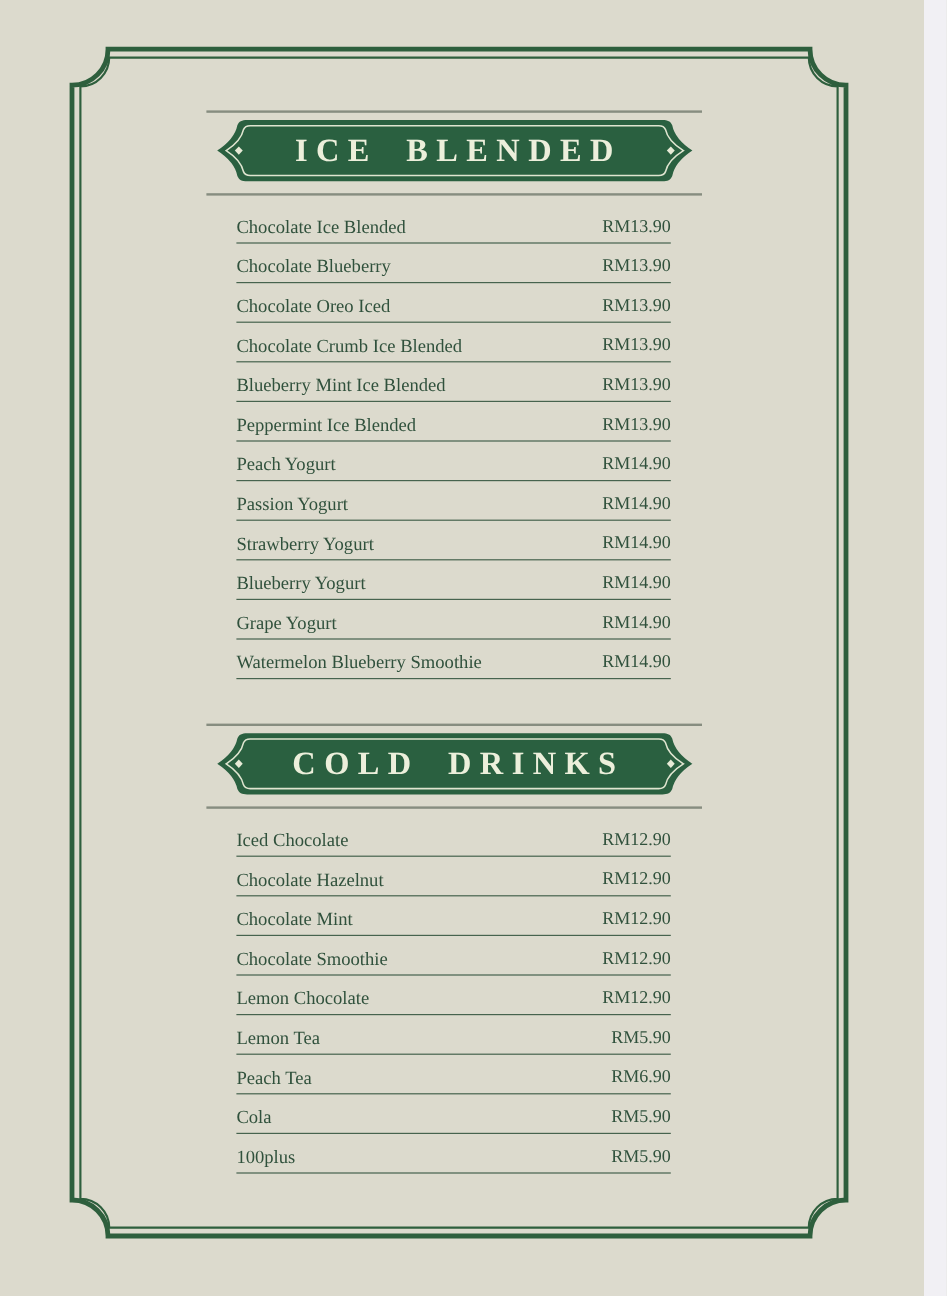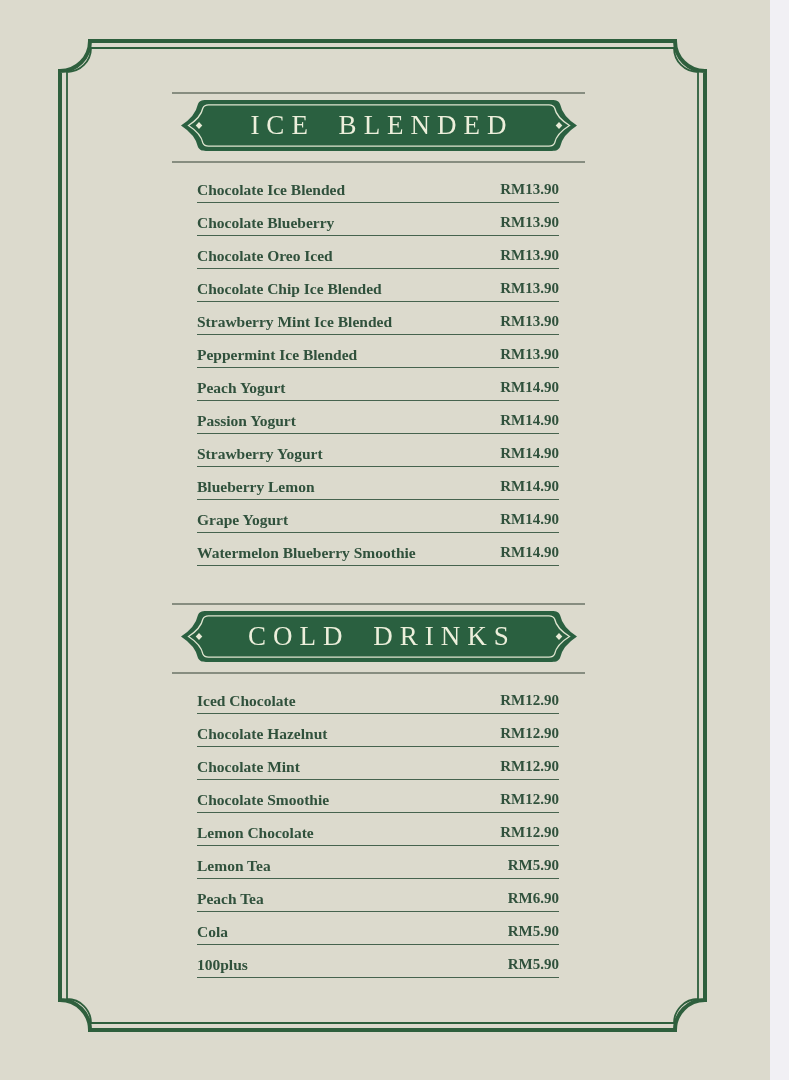--- a/index.html
+++ b/index.html
@@ -20,32 +20,32 @@
   .menu-section:nth-of-type(2){top:603px;text-align:center;}
 
   .banner{position:relative;height:70px;}
   .rule{position:absolute;left:0;width:100%;height:1.6px;background:#878d80;}
   .rule-top{top:0;}
   .rule-bottom{top:69px;}
   .plaque{position:absolute;top:6px;left:7.5px;width:398px;height:55px;display:block;}
   .banner-label{
     position:absolute;top:6px;left:7.5px;width:398px;height:55px;
     display:flex;align-items:center;justify-content:center;
-    color:#ecefdb;font-size:27px;font-weight:400;
+    color:#ecefdb;font-size:27px;font-weight:700;
     letter-spacing:7px;word-spacing:10px;padding-left:7px;box-sizing:border-box;
     white-space:nowrap;
   }
 
   .rows{padding:8px 26px 0 25px;}
   .row{
     height:33px;box-sizing:border-box;
     display:flex;justify-content:space-between;align-items:flex-end;
     padding-bottom:5px;
     border-bottom:1.6px solid #46634e;
-    color:#30513c;font-weight:700;font-size:15.5px;line-height:1;
+    color:#30513c;font-weight:400;font-size:15.5px;line-height:1;
   }
   .item-price{font-size:15px;margin-left:28px;}
 </style>
 </head>
 <body>
 
 <div class="page">
 
   <svg class="frame" width="770" height="1080" viewBox="0 0 770 1080" aria-hidden="true">
     <path d="M90,41 H675 C675,57.6 688.4,71 705,71 V1000 C688.4,1000 675,1013.4 675,1030 H90 C90,1013.4 76.6,1000 60,1000 V71 C76.6,71 90,57.6 90,41 Z" fill="none" stroke="#2e5f3d" stroke-width="4"></path>
@@ -75,26 +75,26 @@
     <span class="item-name">Chocolate Blueberry</span>
     <span class="item-price">RM13.90</span>
   </div>
 
   <div class="row">
     <span class="item-name">Chocolate Oreo Iced</span>
     <span class="item-price">RM13.90</span>
   </div>
 
   <div class="row">
-    <span class="item-name">Chocolate Chip Ice Blended</span>
+    <span class="item-name">Chocolate Crumb Ice Blended</span>
     <span class="item-price">RM13.90</span>
   </div>
 
   <div class="row">
-    <span class="item-name">Strawberry Mint Ice Blended</span>
+    <span class="item-name">Blueberry Mint Ice Blended</span>
     <span class="item-price">RM13.90</span>
   </div>
 
   <div class="row">
     <span class="item-name">Peppermint Ice Blended</span>
     <span class="item-price">RM13.90</span>
   </div>
 
   <div class="row">
     <span class="item-name">Peach Yogurt</span>
@@ -105,21 +105,21 @@
     <span class="item-name">Passion Yogurt</span>
     <span class="item-price">RM14.90</span>
   </div>
 
   <div class="row">
     <span class="item-name">Strawberry Yogurt</span>
     <span class="item-price">RM14.90</span>
   </div>
 
   <div class="row">
-    <span class="item-name">Blueberry Lemon</span>
+    <span class="item-name">Blueberry Yogurt</span>
     <span class="item-price">RM14.90</span>
   </div>
 
   <div class="row">
     <span class="item-name">Grape Yogurt</span>
     <span class="item-price">RM14.90</span>
   </div>
 
   <div class="row">
     <span class="item-name">Watermelon Blueberry Smoothie</span>

